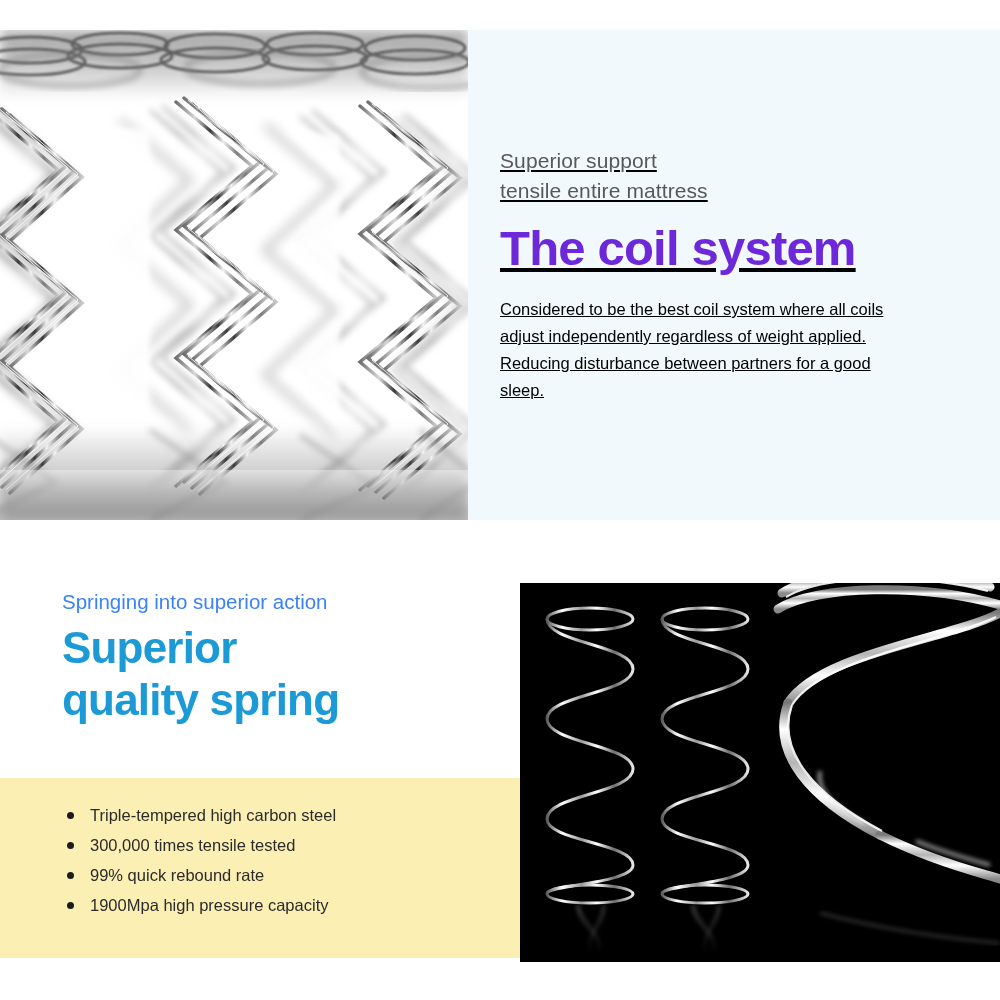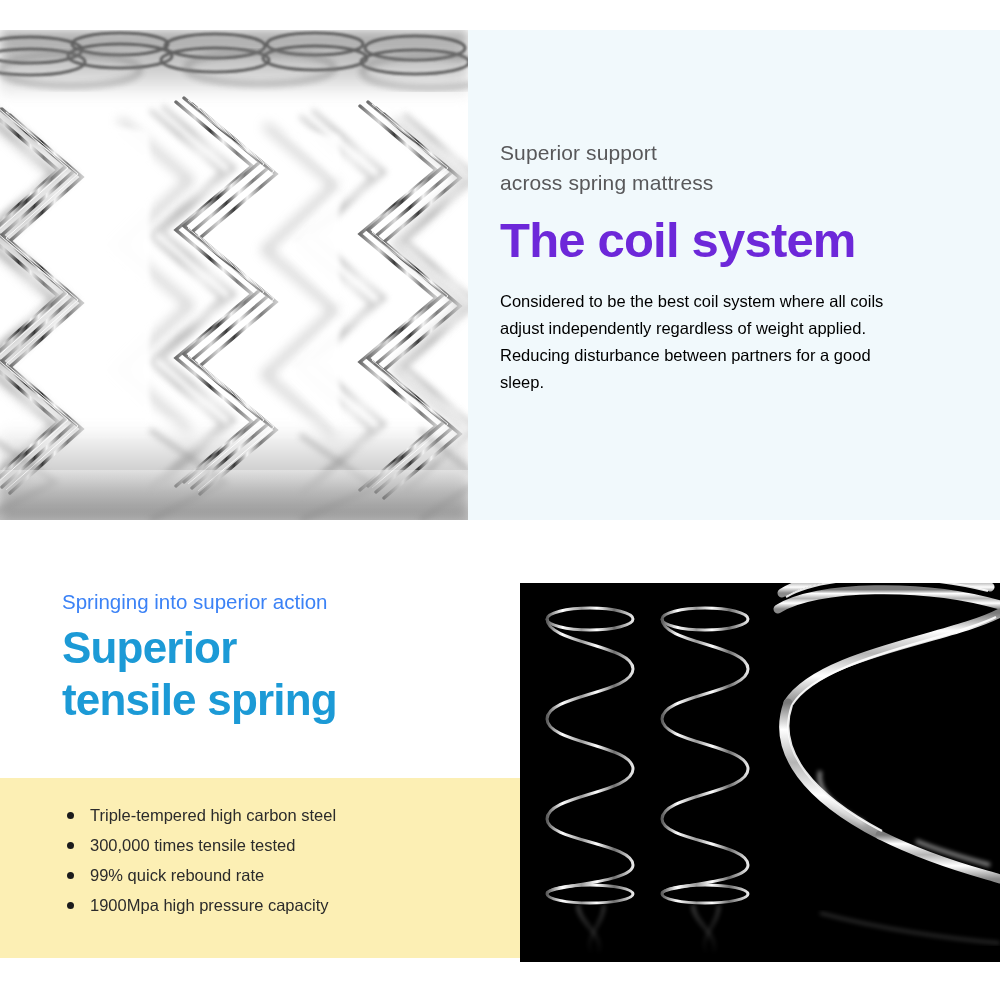--- a/index.html
+++ b/index.html
@@ -45,22 +45,23 @@
     width: 468px;
     height: 490px;
     overflow: hidden;
     background: #ffffff;
   }
   .top-photo svg { display: block; }
 
   .top-text {
     position: absolute;
     left: 500px;
-    top: 108px;
+    top: 116px;
     width: 470px;
+    text-decoration: underline;
   }
   .eyebrow {
     font-size: 21px;
     line-height: 30px;
     color: #58585a;
     font-weight: 400;
     letter-spacing: .1px;
     margin: 0;
   }
   .headline-blue {
@@ -300,35 +301,35 @@
           <path d="M300 405 L375 457 L300 490"></path>
           <path d="M420 400 L480 450 L420 490"></path>
         </g>
         <rect x="0" y="440" width="468" height="50" fill="url(#botband)" opacity=".35"></rect>
       </svg>
     </div>
 
     <div class="top-text">
       <p class="eyebrow">
         <span>Superior support</span><br>
-        <span>across spring mattress</span>
+        <span>tensile entire mattress</span>
       </p>
       <h1 class="headline-blue">The coil system</h1>
       <p class="bodycopy">Considered to be the best coil system where all coils adjust independently regardless of weight applied. Reducing disturbance between partners for a good sleep.</p>
     </div>
   </div>
 
   <div class="bottom-section">
 
     <div class="bottom-left">
       <div class="bottom-text">
         <p class="eyebrow-2">Springing into superior action</p>
         <h2 class="headline-blue-2">
           <span>Superior</span><br>
-          <span>tensile spring</span>
+          <span>quality spring</span>
         </h2>
       </div>
 
       <div class="cream-panel">
         <ul class="bullets">
           <li><span class="dot"></span><span>Triple-tempered high carbon steel</span></li>
           <li><span class="dot"></span><span>300,000 times tensile tested</span></li>
           <li><span class="dot"></span><span>99% quick rebound rate</span></li>
           <li><span class="dot"></span><span>1900Mpa high pressure capacity</span></li>
         </ul>

